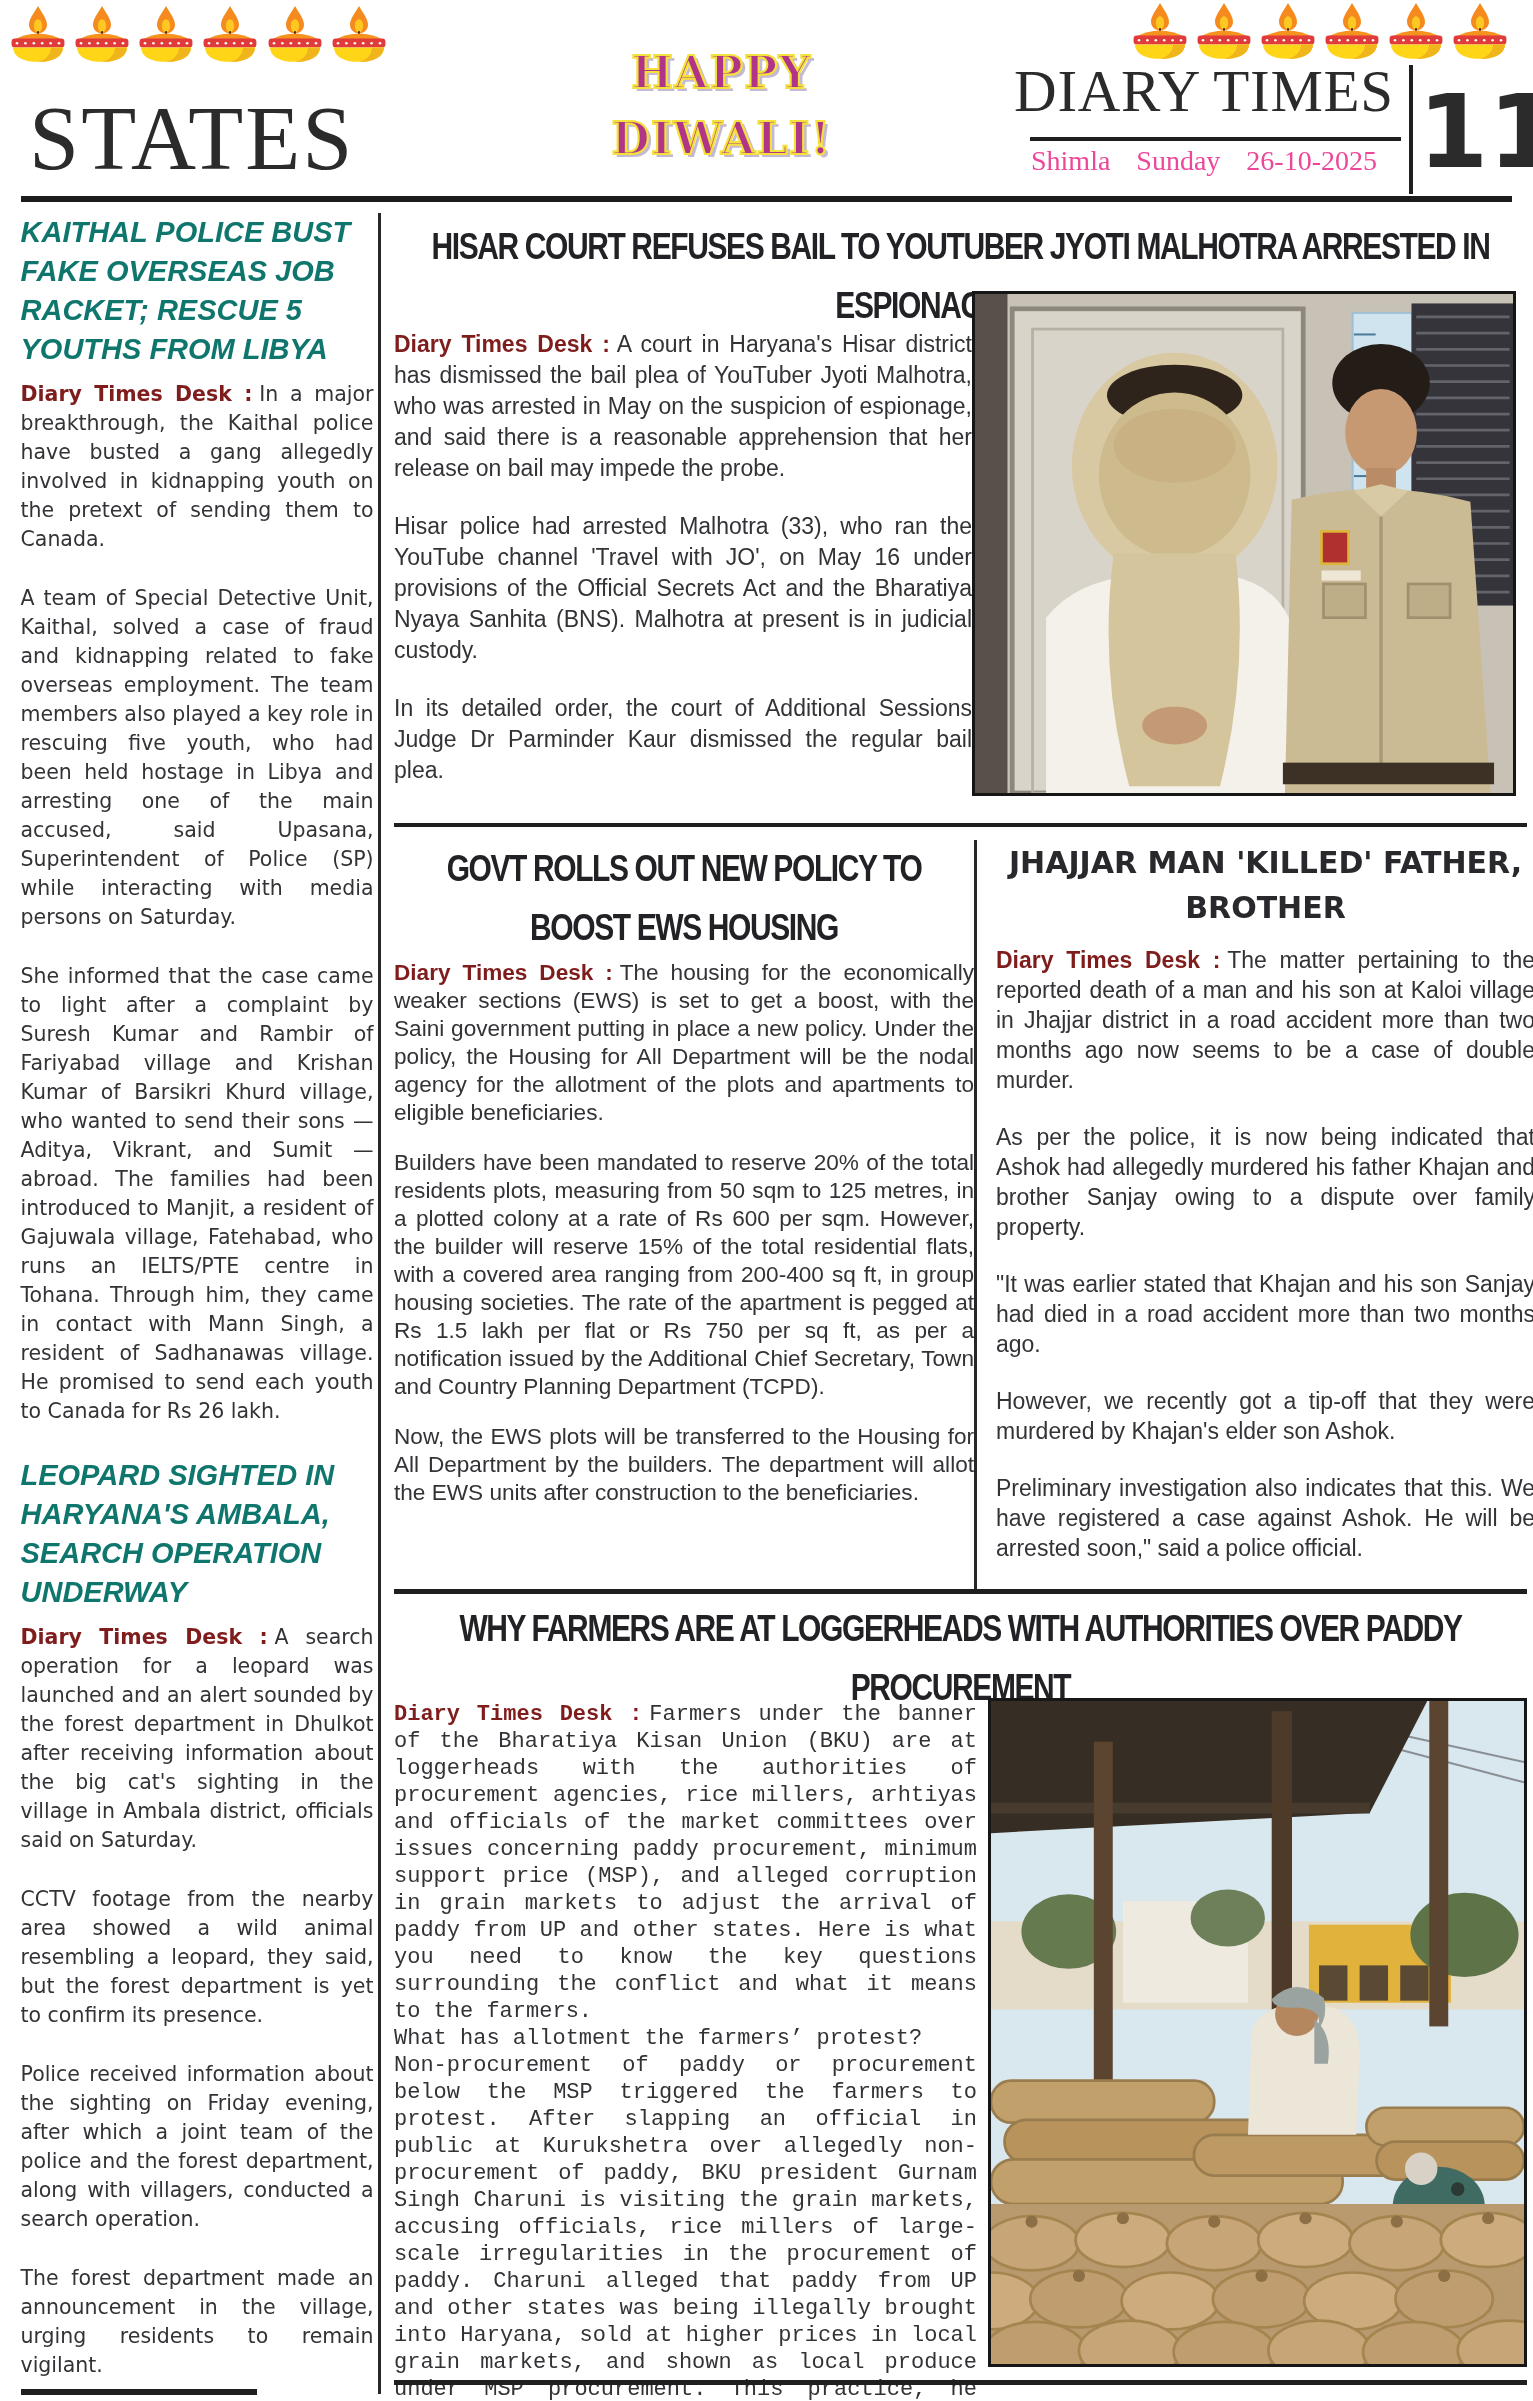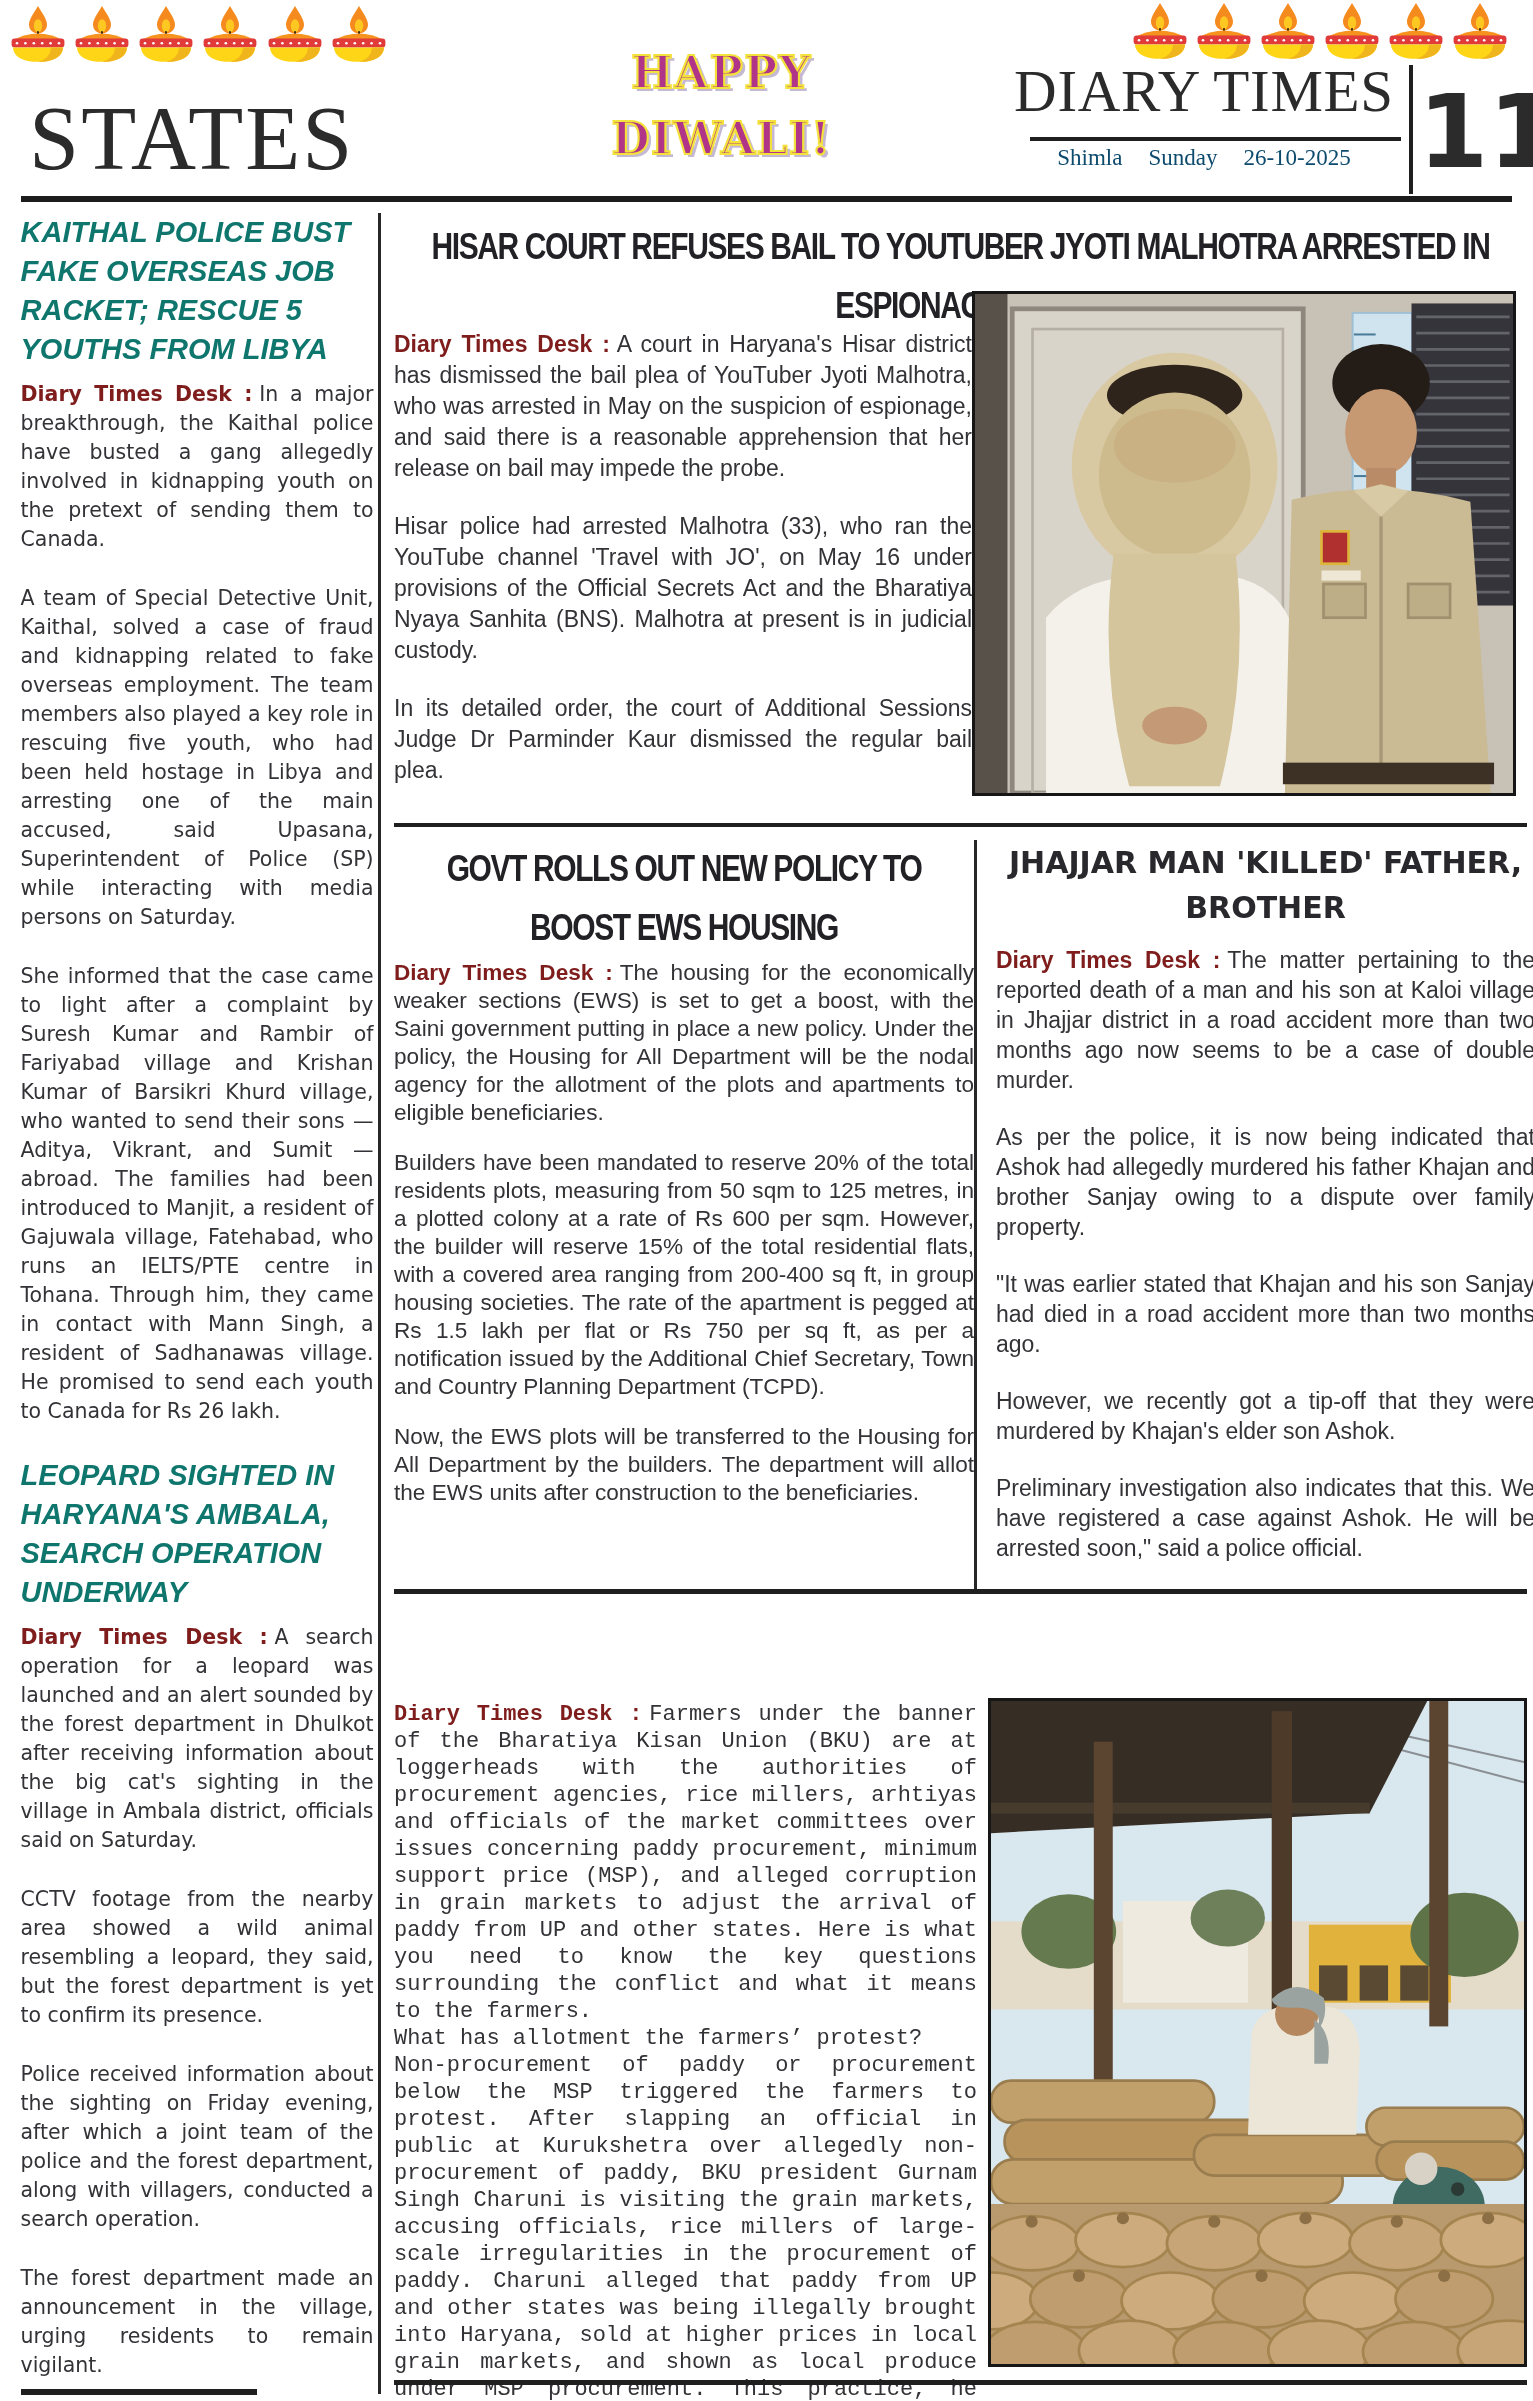--- a/index.html
+++ b/index.html
@@ -15,21 +15,21 @@
       font-family:"Liberation Serif",serif;font-size:90px;line-height:1;letter-spacing:2.1px;
       color:#2b2b2b;}
   .banner{position:absolute;left:578px;top:40px;width:287px;text-align:center;
       font-family:"DejaVu Serif",serif;font-weight:bold;font-size:44px;line-height:66px;
       color:#b03487;-webkit-text-stroke:2.1px #f3e13c;
       text-shadow:3.4px 3.4px 0 rgba(150,125,175,.55);letter-spacing:1.4px;}
   .masthead{position:absolute;left:999px;top:59px;width:410px;text-align:center;
       font-family:"Liberation Serif",serif;font-size:59px;line-height:1.1;color:#2b2b2b;letter-spacing:0.7px;}
   .masthead-rule{position:absolute;left:1030px;top:137px;width:371px;height:4.1px;background:#1f1f1f;}
   .dateline{position:absolute;left:999px;top:145px;width:410px;display:flex;justify-content:center;gap:26px;
-      font-family:"Liberation Serif",serif;font-size:23px;color:#0c4a6e;}
+      font-family:"Liberation Serif",serif;font-size:28px;color:#ec4899;}
   .head-vbar{position:absolute;left:1409px;top:65px;width:4.1px;height:129px;background:#1f1f1f;}
   .page-num{position:absolute;left:1418px;top:81px;width:113px;text-align:center;
       font-family:"DejaVu Sans",sans-serif;font-weight:bold;font-size:101px;line-height:103px;color:#2b2b2b;}
   .header-rule{position:absolute;left:20.5px;top:196px;width:1491px;height:5.5px;background:#1c1c1c;}
 
   
   .vrule{position:absolute;width:3.4px;background:#272727;}
   .hrule{position:absolute;height:4.1px;background:#1f1f1f;}
 
   
@@ -277,20 +277,23 @@
           <p>As per the police, it is now being indicated that Ashok had allegedly murdered his father Khajan and brother Sanjay owing to a dispute over family property.</p>
           <p>"It was earlier stated that Khajan and his son Sanjay had died in a road accident more than two months ago.</p>
           <p>However, we recently got a tip-off that they were murdered by Khajan's elder son Ashok.</p>
           <p>Preliminary investigation also indicates that this. We have registered a case against Ashok. He will be arrested soon," said a police official.</p>
         </div>
     </div>
   </div>
 
   <div class="hrule" style="left:394px;top:1589px;width:1133px;height:4.8px;"></div>
 
+  <div class="paddy-head">
+    <h2 class="h-cond">WHY FARMERS ARE AT LOGGERHEADS WITH AUTHORITIES OVER PADDY PROCUREMENT</h2>
+  </div>
   <div class="paddy-col">
     <div class="article-body paddy-body">
       <p class="lead"><strong class="byline">Diary Times Desk :</strong><span>Farmers under the banner of the Bharatiya Kisan Union (BKU) are at loggerheads with the authorities of procurement agencies, rice millers, arhtiyas and officials of the market committees over issues concerning paddy procurement, minimum support price (MSP), and alleged corruption in grain markets to adjust the arrival of paddy from UP and other states. Here is what you need to know the key questions surrounding the conflict and what it means to the farmers.</span></p>
       <div class="paras">
           <p>What has allotment the farmers’ protest?</p>
           <p>Non-procurement of paddy or procurement below the MSP triggered the farmers to protest. After slapping an official in public at Kurukshetra over allegedly non-procurement of paddy, BKU president Gurnam Singh Charuni is visiting the grain markets, accusing officials, rice millers of large-scale irregularities in the procurement of paddy. Charuni alleged that paddy from UP and other states was being illegally brought into Haryana, sold at higher prices in local grain markets, and shown as local produce under MSP procurement. This practice, he claims, has the backing of certain rice millers and officials, forming a nexus that exploits the system and deprives genuine Haryana farmers of their due.</p>
         </div>
     </div>
   </div>
 

